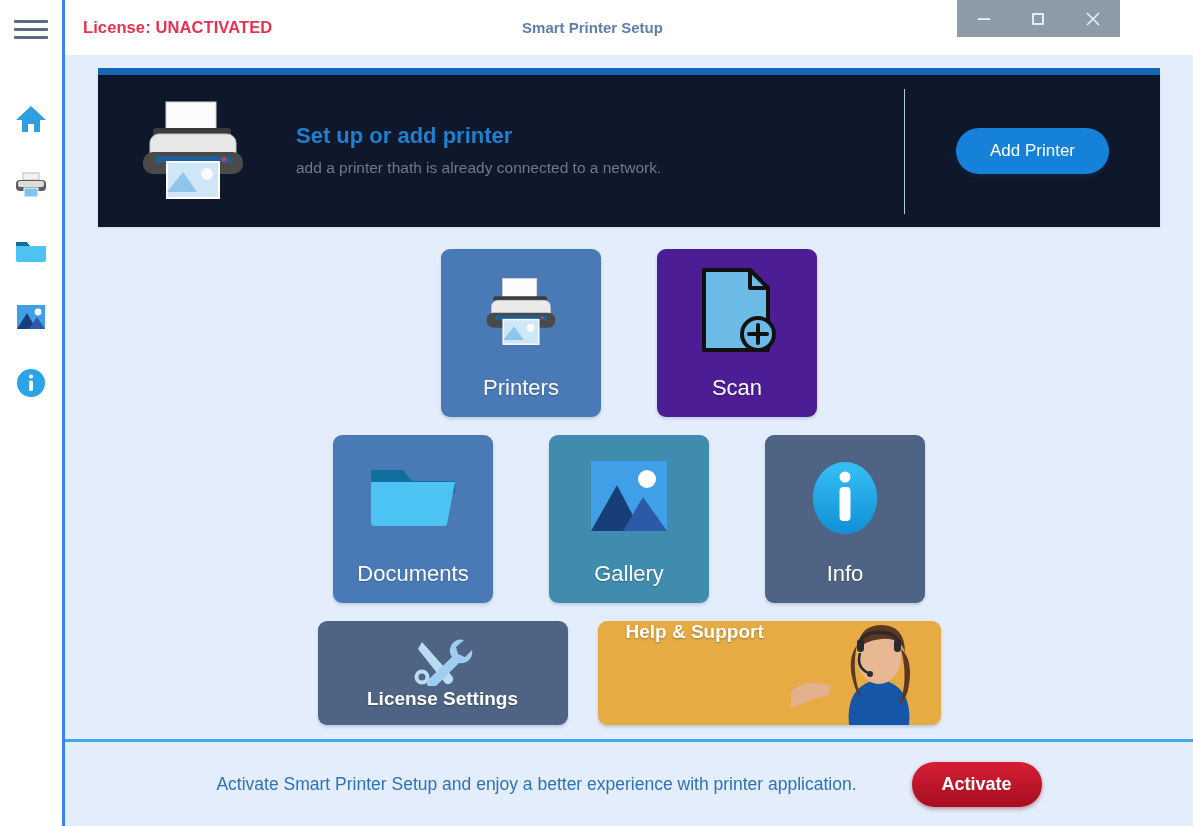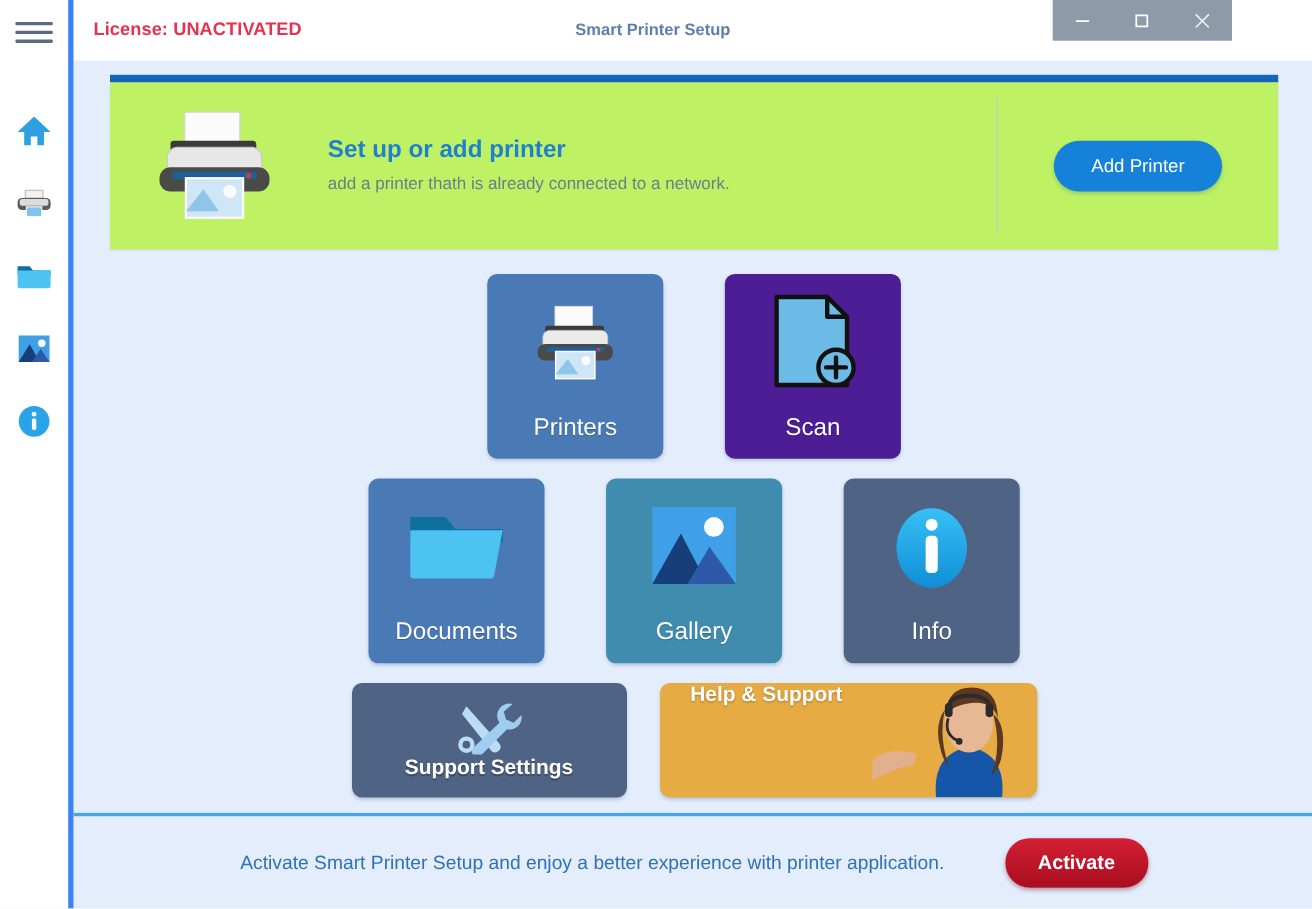--- a/index.html
+++ b/index.html
@@ -20,21 +20,21 @@
     margin-top:14px;width:34px;height:30px;
     display:flex;flex-direction:column;justify-content:center;gap:5px;
     cursor:pointer;
   }
   .hamburger i{display:block;height:3px;background:#5b6b80;border-radius:1px;}
   .rail-icons{margin-top:58px;display:flex;flex-direction:column;align-items:center;gap:32px;}
   .rail-ic{width:34px;height:34px;display:flex;align-items:center;justify-content:center;cursor:pointer;}
   
   .window{
     position:absolute;left:62px;top:0;width:1058px;height:826px;
-    border-left:5px solid #3b82f6;
+    border-left:3px solid #3b82f6;
     box-sizing:border-box;
     background:#ffffff;
   }
   .titlebar{
     position:relative;height:55px;background:#ffffff;
     display:flex;align-items:center;
   }
   .license{
     margin-left:18px;font-size:16.5px;font-weight:bold;color:#e8304f;
     letter-spacing:.1px;
@@ -50,21 +50,21 @@
   .wbtn{width:46px;height:37px;display:flex;align-items:center;justify-content:center;cursor:pointer;}
   
   .content{
     position:absolute;left:0;top:55px;width:1128px;height:771px;
     background:#e3edfb;box-sizing:border-box;
   }
   
   .banner-wrap{margin:13px 33px 0 33px;}
   .banner-top{height:7px;background:#1565b8;}
   .banner{
-    background:#bef264;height:152px;display:flex;align-items:center;
+    background:#0f172a;height:152px;display:flex;align-items:center;
     box-shadow:0 1px 2px rgba(90,120,160,.18);
   }
   .banner-img{width:190px;display:flex;align-items:center;justify-content:center;}
   .banner-txt{flex:1;padding-left:8px;}
   .banner-h{font-size:22px;font-weight:bold;color:#1f7fd0;margin-bottom:7px;}
   .banner-p{font-size:15.5px;color:#6b7c8c;line-height:1.5;}
   .banner-div{width:1px;height:125px;background:#b9cada;}
   .banner-btnbox{width:255px;display:flex;align-items:center;justify-content:center;}
   .addbtn{
     background:#1581d8;color:#fff;border:none;border-radius:24px;
@@ -290,21 +290,21 @@
       </div>
 
       <div class="row-wide">
 
         <div class="tile-wide tile-settings">
           <svg width="62" height="50" viewBox="0 0 62 50">
             <path d="M10 6 L40 40 a5 5 0 0 1 -7 7 L6 13 Z" fill="#bcdcf5"></path>
             <circle cx="10" cy="41" r="5.5" fill="none" stroke="#bcdcf5" stroke-width="4"></circle>
             <path d="M52 4 a11 11 0 0 0 -12 17 L16 44 a5 5 0 0 0 7 7 L47 27 a11 11 0 0 0 13 -13 l-7 7 -7 -3 -2 -7 Z" fill="#9fcdf0"></path>
           </svg>
-          <div class="lbl2">Support Settings</div>
+          <div class="lbl2">License Settings</div>
         </div>
 
         <div class="tile-wide tile-help">
           <div class="lbl2">Help &amp; Support</div>
           <svg width="180" height="104" viewBox="0 0 180 104" style="position:absolute;right:0;bottom:0;">
             <path d="M30 70 q12 -10 26 -8 l14 2 -2 10 -16 4 -22 10 Z" fill="#e2b08d"></path>
             <path d="M88 104 q-4 -40 30 -46 q34 6 30 46 Z" fill="#1656a8"></path>
             <ellipse cx="118" cy="36" rx="22" ry="27" fill="#e8b894"></ellipse>
             <path d="M96 30 q2 -26 24 -26 q24 0 24 28 q-4 -16 -24 -14 q-18 2 -24 12 Z" fill="#5c3722"></path>
             <path d="M140 28 q12 10 8 36 q-2 14 -10 20 q10 -24 2 -56 Z" fill="#5c3722"></path>

